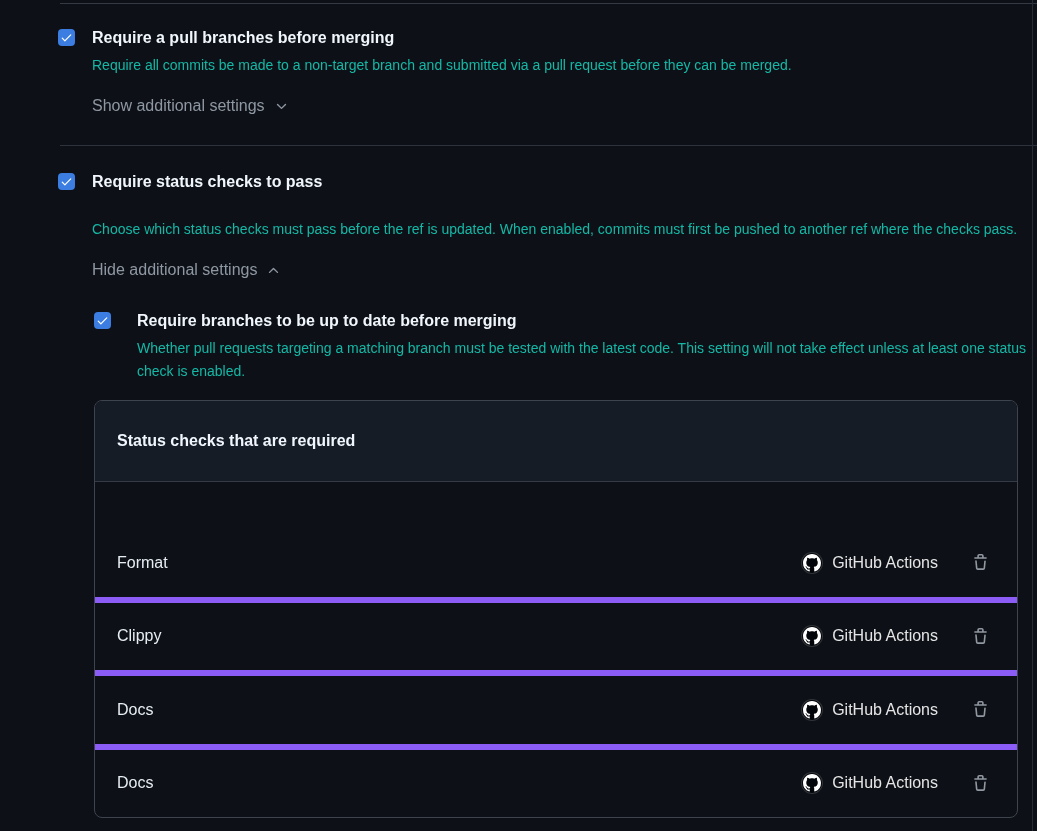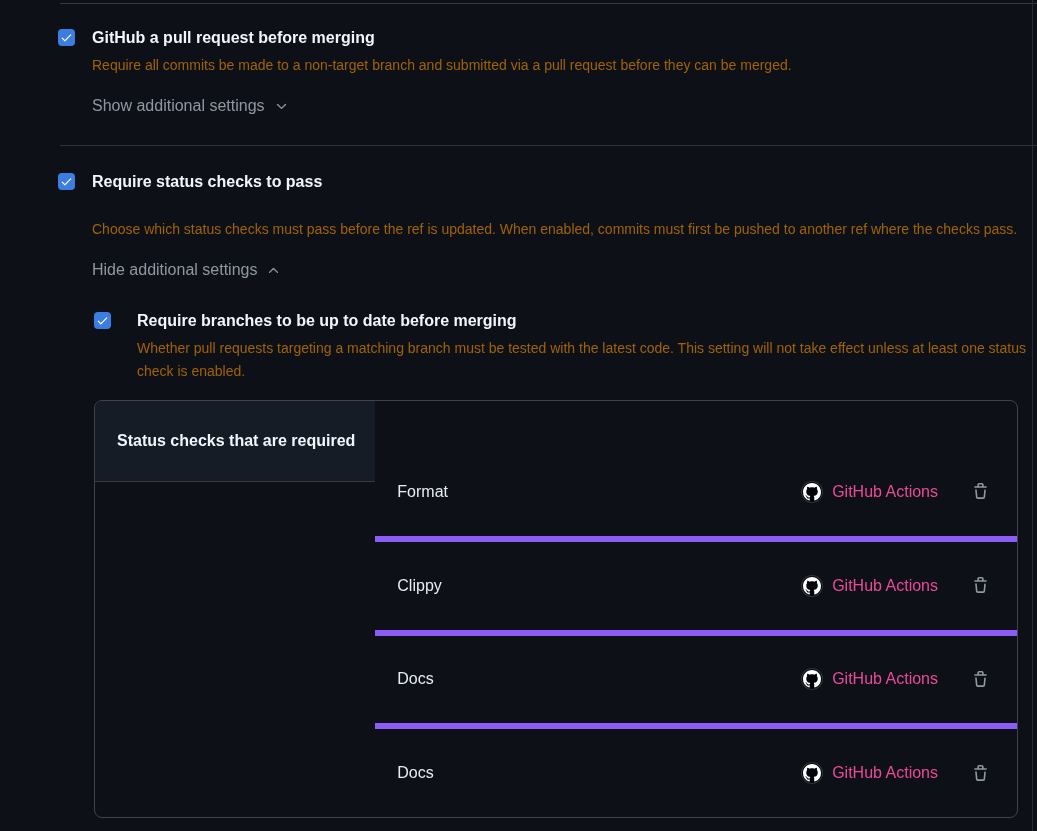--- a/index.html
+++ b/index.html
@@ -23,36 +23,36 @@
     flex:none;width:17px;height:17px;margin-top:2px;border-radius:4px;
     background:#3b7de0;display:flex;align-items:center;justify-content:center;
     cursor:pointer;
   }
   .checkbox svg{width:13px;height:13px;fill:#ffffff;}
 
   .rule-title{
     margin:0;font-size:16px;font-weight:700;color:#f0f6fc;line-height:21px;
   }
   .rule-desc{
-    margin:6px 0 0;font-size:14px;color:#a16207;line-height:23px;
+    margin:6px 0 0;font-size:14px;color:#14b8a6;line-height:23px;
   }
   .rule-2 .rule-desc{max-width:940px;margin-top:26px;}
   .rule-sub .rule-desc{max-width:890px;}
 
   .toggle{
     margin-top:20px;display:inline-flex;align-items:center;gap:9px;
     background:none;border:none;padding:0;cursor:pointer;
     font-family:inherit;font-size:16px;color:#8f98a2;
   }
   .toggle svg{width:15px;height:15px;fill:#8f98a2;}
 
   .panel{
     position:absolute;left:94px;top:400px;width:924px;height:418px;
     box-sizing:border-box;border:1px solid #3d444d;border-radius:8px;
-    background:#0d1117;display:flex;flex-direction:row;overflow:hidden;
+    background:#0d1117;display:flex;flex-direction:column;overflow:hidden;
   }
   .panel-header{
     flex:none;height:80px;background:#161c26;border-bottom:1px solid #343b45;
     display:flex;align-items:center;justify-content:space-between;
     padding:0 20px 0 22px;
   }
   .panel-title{margin:0;font-size:16px;font-weight:700;color:#f0f6fc;}
   .add-btn{
     height:37px;display:inline-flex;align-items:center;gap:10px;
     padding:0 14px;background:#212830;border:1px solid #3d444d;border-radius:6px;
@@ -68,41 +68,41 @@
   }
   .check-row:first-child{border-top:none;margin-top:47px;}
   .row-name{font-size:16px;color:#e6edf3;}
   .row-right{margin-left:auto;display:flex;align-items:center;}
   .avatar{
     width:22px;height:22px;border-radius:50%;background:#010409;
     border:1px solid rgba(240,246,252,0.2);box-sizing:border-box;
     display:flex;align-items:center;justify-content:center;
   }
   .avatar svg{width:18px;height:18px;fill:#ffffff;display:block;}
-  .row-link{margin-left:9px;font-size:16px;color:#ec4899;text-decoration:none;cursor:pointer;}
+  .row-link{margin-left:9px;font-size:16px;color:#e5e5e5;text-decoration:none;cursor:pointer;}
   .trash-btn{
     margin-left:34px;background:none;border:none;padding:0;cursor:pointer;line-height:0;
   }
   .trash-btn svg{width:17px;height:17px;fill:#9198a1;}
 </style>
 </head>
 <body>
 
 <div class="hr hr-top"></div>
 <div class="hr hr-mid"></div>
 <div class="v-edge"></div>
 
 <section class="rule rule-1">
   <span class="checkbox">
     <svg viewBox="0 0 16 16">
         <path d="M13.78 4.22a.75.75 0 0 1 0 1.06l-7.25 7.25a.75.75 0 0 1-1.06 0L2.22 9.28a.751.751 0 0 1 .018-1.042.751.751 0 0 1 1.042-.018L6 10.94l6.72-6.72a.75.75 0 0 1 1.06 0Z"></path>
       </svg>
   </span>
   <div class="rule-body">
-    <h3 class="rule-title">GitHub a pull request before merging</h3>
+    <h3 class="rule-title">Require a pull branches before merging</h3>
     <p class="rule-desc">Require all commits be made to a non-target branch and submitted via a pull request before they can be merged.</p>
     <button class="toggle">
       <span>Show additional settings</span>
       <svg viewBox="0 0 16 16">
           <path d="M12.78 5.22a.749.749 0 0 1 0 1.06l-4.25 4.25a.749.749 0 0 1-1.06 0L3.22 6.28a.749.749 0 1 1 1.06-1.06L8 8.939l3.72-3.72a.749.749 0 0 1 1.06 0Z"></path>
         </svg>
     </button>
   </div>
 </section>
 

